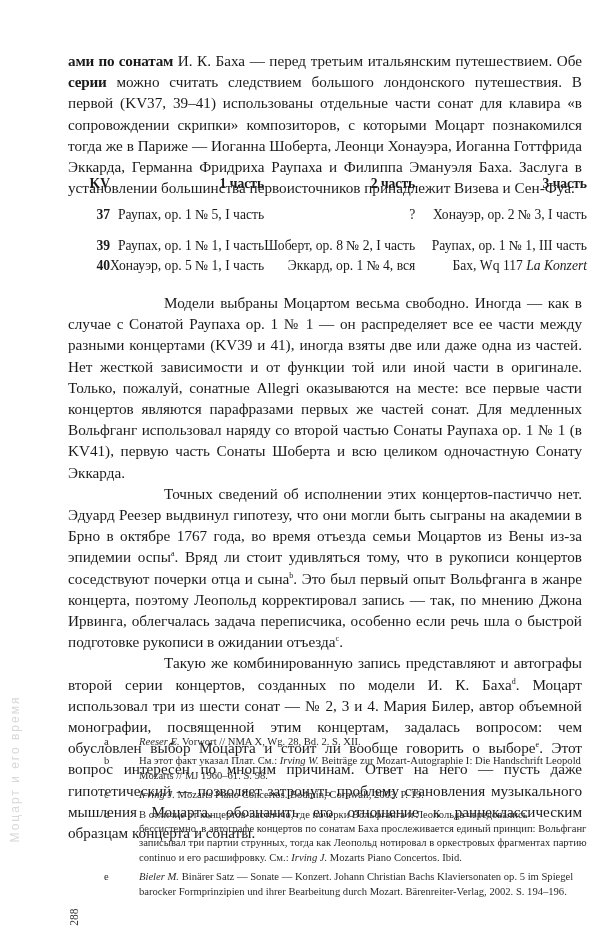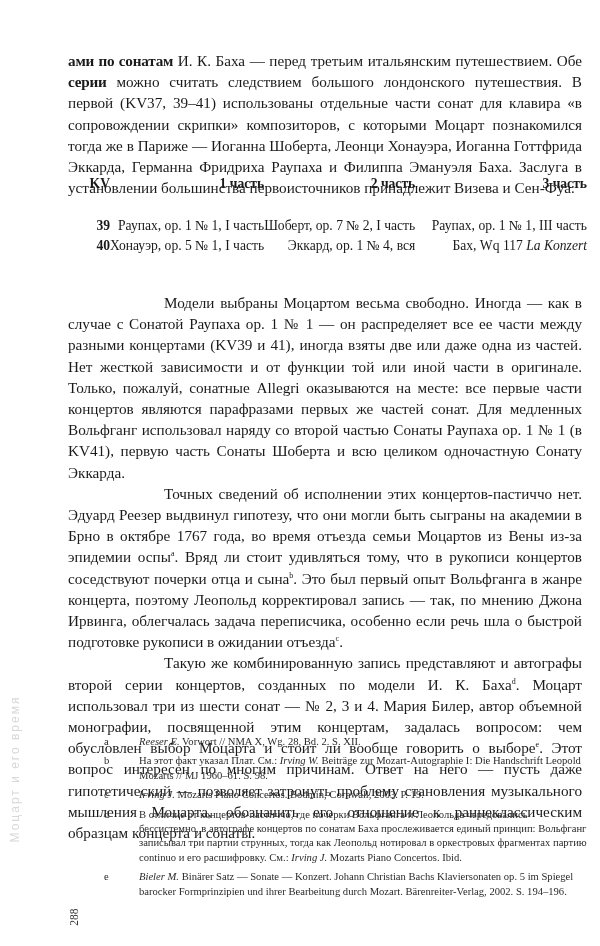--- a/index.html
+++ b/index.html
@@ -52,27 +52,33 @@
 </div>
 
 <table class="kv-table">
   <tbody>
       <tr class="r0">
     <th class="c0">KV</th>
     <th class="c1">1 часть</th>
     <th class="c2">2 часть</th>
     <th class="c3">3 часть</th>
   </tr>
+  <tr class="r1">
+    <td class="c0">37</td>
+    <td class="c1">Раупах, ор. 1 № 5, I часть</td>
+    <td class="c2">?</td>
+    <td class="c3">Хонауэр, ор. 2 № 3, I часть</td>
+  </tr>
   <tr class="sp">
         <td colspan="4"></td>
       </tr>
   <tr class="r1">
     <td class="c0">39</td>
     <td class="c1">Раупах, ор. 1 № 1, I часть</td>
-    <td class="c2">Шоберт, ор. 7 № 2, I часть</td>
+    <td class="c2">Шоберт, ор. 8 № 2, I часть</td>
     <td class="c3">Раупах, ор. 1 № 1, III часть</td>
   </tr>
   <tr class="r2">
     <td class="c0">40</td>
     <td class="c1">Хонауэр, ор. 5 № 1, I часть</td>
     <td class="c2">Эккард, ор. 1 № 4, вся</td>
     <td class="c3"><span>Бах, Wq 117 </span><i>La Konzert</i></td>
   </tr>
 </tbody>
   </table>

